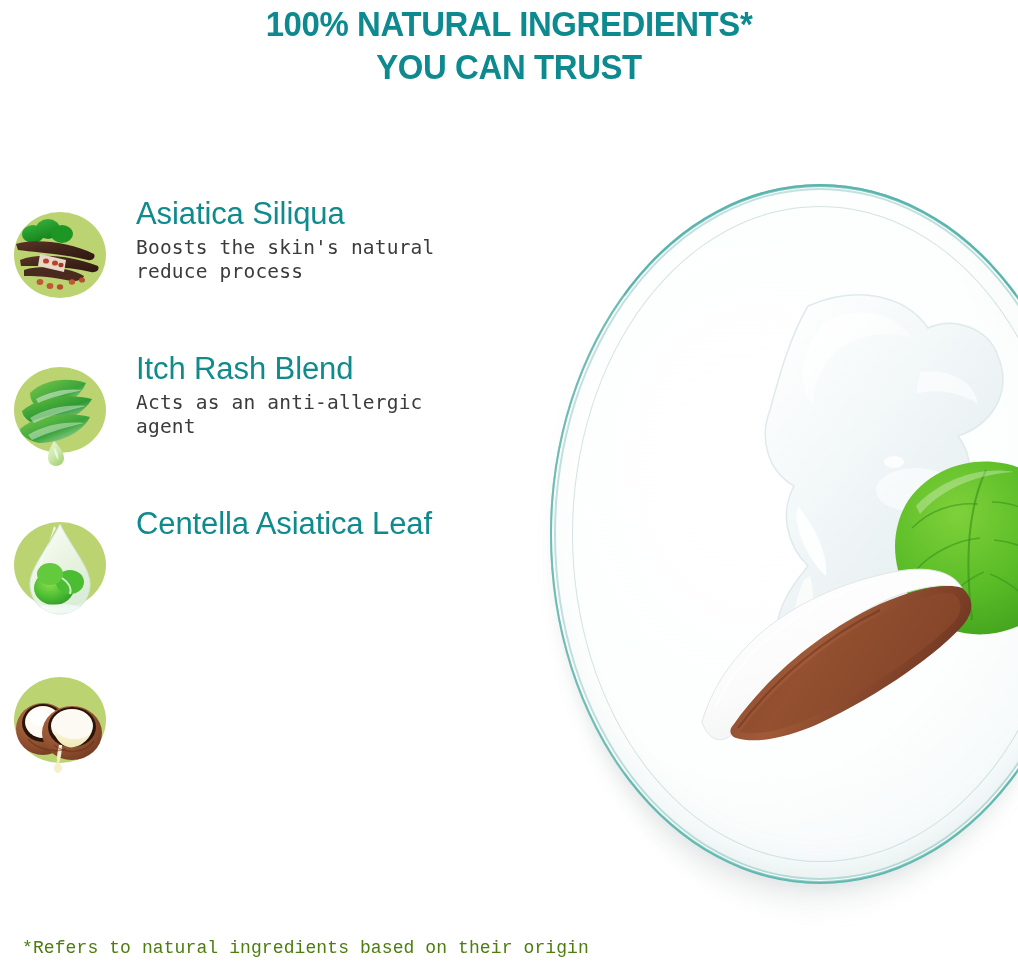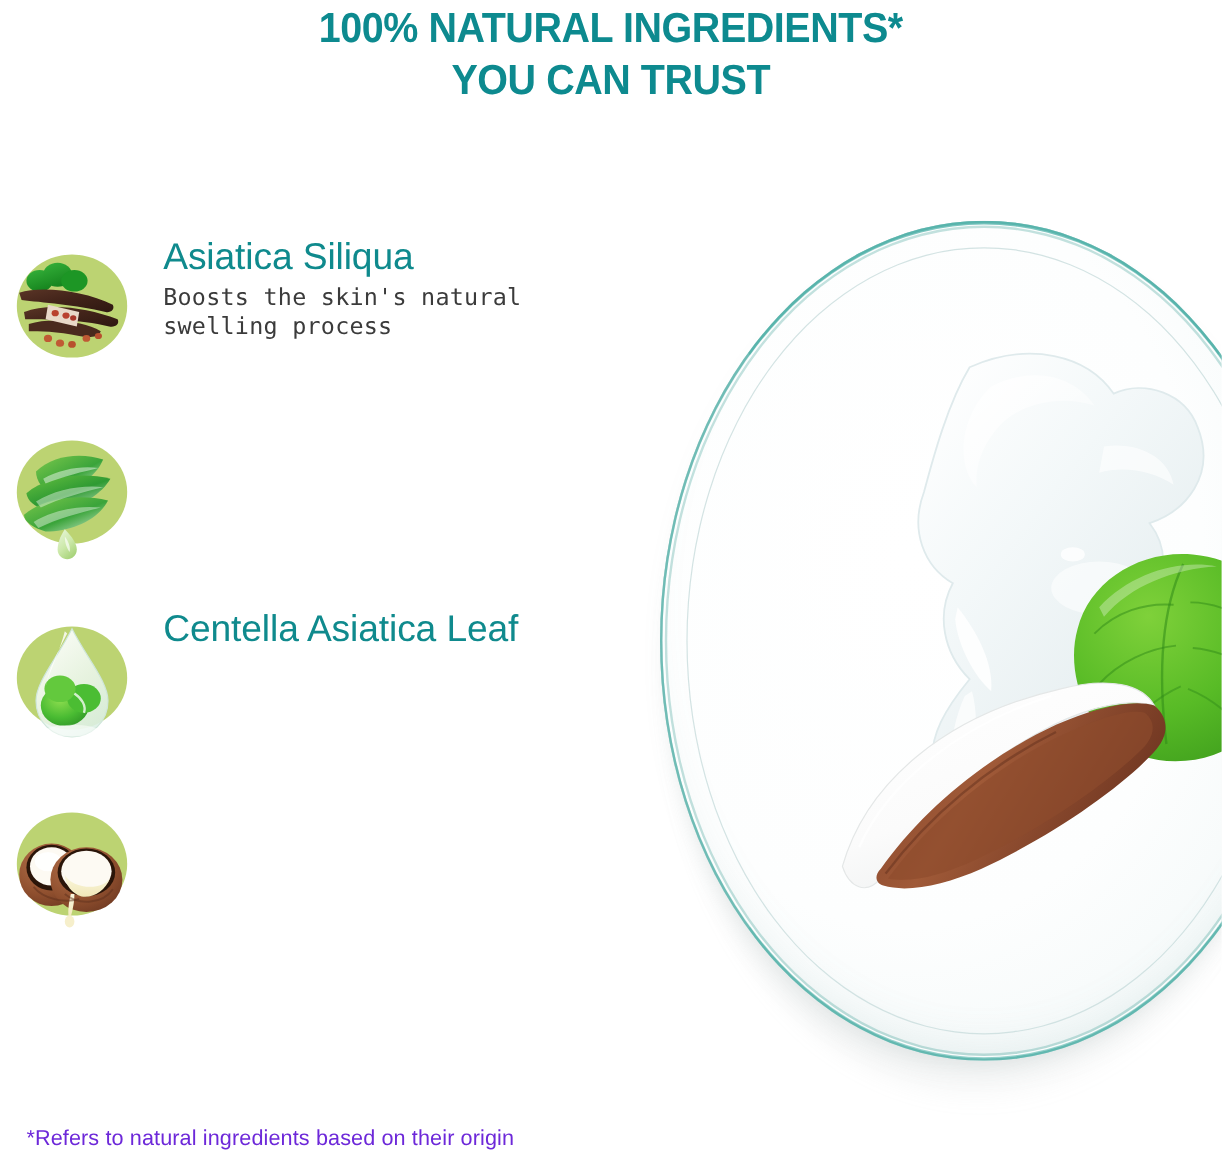--- a/index.html
+++ b/index.html
@@ -90,22 +90,22 @@
   .icon-art {
     position: absolute;
     inset: 0;
   }
 
   
   .footnote {
     position: absolute;
     left: 22px;
     top: 948px;
-    color: #6d28d9;
-    font-family: Liberation Sans, sans-serif;
+    color: #4d7c0f;
+    font-family: Liberation Mono, monospace;
     font-size: 18px;
     line-height: 22px;
     letter-spacing: 0.1px;
     white-space: nowrap;
     transform: translateY(-50%);
   }
 
   
   .product {
     position: absolute;
@@ -211,21 +211,21 @@
         <ellipse cx="30" cy="74" rx="3.4" ry="3" fill="#c05a34"></ellipse>
         <ellipse cx="40" cy="78" rx="3.4" ry="3" fill="#c05a34"></ellipse>
         <ellipse cx="50" cy="79" rx="3.2" ry="2.8" fill="#b8502e"></ellipse>
         <ellipse cx="62" cy="74" rx="3.2" ry="2.8" fill="#c05a34"></ellipse>
         <ellipse cx="72" cy="72" rx="3" ry="2.6" fill="#b8502e"></ellipse>
       </svg>
     </div>
     <div class="ing-text">
       <div class="ing-title">Asiatica Siliqua</div>
       <div class="ing-desc">Boosts the skin's natural
-swelling process</div>
+reduce process</div>
     </div>
   </div>
 
   <div class="ingredient">
     <div class="ing-icon">
       <div class="blob"></div>
       <svg class="icon-art" viewBox="0 0 100 104">
         <defs>
           <linearGradient id="al1" x1="0.1" y1="0" x2="0.9" y2="1">
             <stop offset="0%" stop-color="#63bf3f"></stop>
@@ -245,20 +245,25 @@
         </defs>
         <path d="M20 30 C34 16 58 14 76 20 C70 34 54 46 34 48 C26 46 20 38 20 30 Z" fill="url(#al2)"></path>
         <path d="M12 48 C28 34 58 30 82 36 C74 50 54 62 30 63 C20 60 13 55 12 48 Z" fill="url(#al1)"></path>
         <path d="M10 66 C26 52 56 48 80 54 C72 70 50 80 28 80 C18 77 10 72 10 66 Z" fill="url(#al2)"></path>
         <path d="M26 36 C40 28 58 25 72 27 C60 30 42 34 28 40 Z" fill="#ffffff" opacity="0.45"></path>
         <path d="M20 55 C36 45 58 41 76 43 C60 47 40 52 24 60 Z" fill="#ffffff" opacity="0.40"></path>
         <path d="M18 72 C34 62 56 58 74 60 C58 64 38 69 22 77 Z" fill="#ffffff" opacity="0.40"></path>
         <path d="M44 78 C50 84 54 90 54 95 C54 100 50 103 46 103 C42 103 38 100 38 95 C38 90 40 84 44 78 Z" fill="url(#drp)"></path>
         <path d="M44 84 C47 88 49 93 48 97 C46 94 44 90 44 84 Z" fill="#ffffff" opacity="0.65"></path>
       </svg>
+    </div>
+    <div class="ing-text">
+      <div class="ing-title">Itch Rash Blend</div>
+      <div class="ing-desc">Acts as an anti-allergic
+agent</div>
     </div>
   </div>
 
   <div class="ingredient">
     <div class="ing-icon">
       <div class="blob"></div>
       <svg class="icon-art" viewBox="0 0 100 104">
         <defs>
           <linearGradient id="wdrop" x1="0.2" y1="0" x2="0.8" y2="1">
             <stop offset="0%" stop-color="#ffffff" stop-opacity="0.95"></stop>

